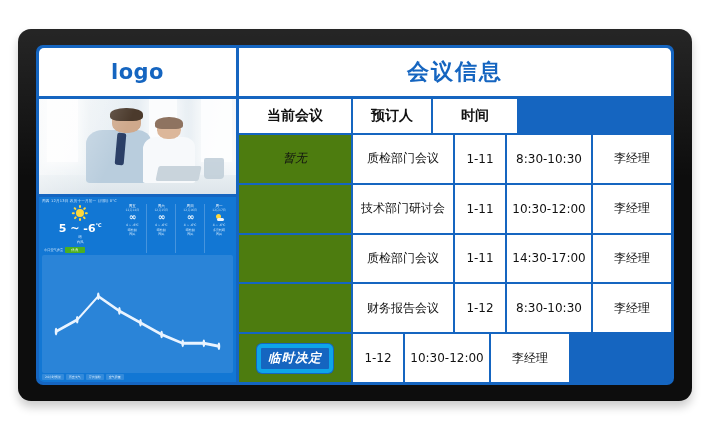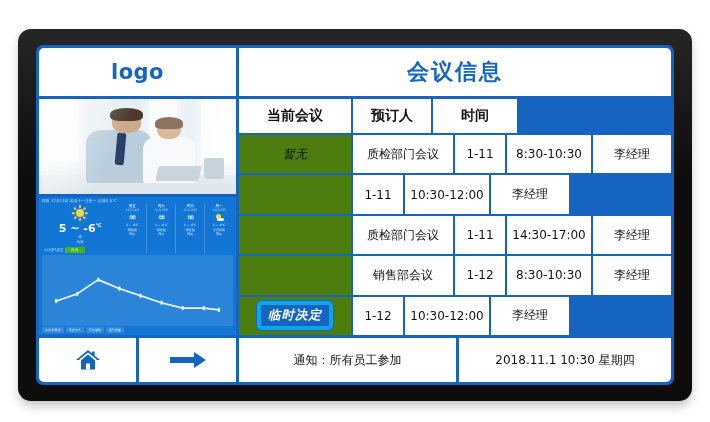--- a/index.html
+++ b/index.html
@@ -304,71 +304,51 @@
           <div class="grow">
             <div class="cur-merged">暂无</div>
             <div class="gcell c-sub">质检部门会议</div>
             <div class="gcell c-date">1-11</div>
             <div class="gcell c-time">8:30-10:30</div>
             <div class="gcell c-book">李经理</div>
           </div>
 
           <div class="grow">
             <div class="cur-merged"></div>
+            <div class="gcell c-sub">技术部门研讨会</div>
             <div class="gcell c-date">1-11</div>
             <div class="gcell c-time">10:30-12:00</div>
             <div class="gcell c-book">李经理</div>
           </div>
 
           <div class="grow">
             <div class="cur-merged"></div>
             <div class="gcell c-sub">质检部门会议</div>
             <div class="gcell c-date">1-11</div>
             <div class="gcell c-time">14:30-17:00</div>
             <div class="gcell c-book">李经理</div>
           </div>
 
           <div class="grow">
             <div class="cur-merged"></div>
-            <div class="gcell c-sub">销售部会议</div>
+            <div class="gcell c-sub">财务报告会议</div>
             <div class="gcell c-date">1-12</div>
             <div class="gcell c-time">8:30-10:30</div>
             <div class="gcell c-book">李经理</div>
           </div>
 
           <div class="grow">
             <div class="cur-merged">
               <span class="badge">临时决定</span>
             </div>
             <div class="gcell c-date">1-12</div>
             <div class="gcell c-time">10:30-12:00</div>
             <div class="gcell c-book">李经理</div>
           </div>
 
         </div>
       </div>
     </div>
 
-    <div class="bottom">
-
-      <div class="cell b-home">
-        <svg width="26" height="24" viewBox="0 0 26 24">
-          <path d="M13 2 L25 12 L21.5 12 L21.5 11.2 L13 4.4 L4.5 11.2 L4.5 12 L1 12 Z" fill="#1565c0"></path>
-          <path d="M13 6.6 L20 12.3 L20 21.5 L6 21.5 L6 12.3 Z" fill="#1565c0"></path>
-          <rect x="11" y="15.5" width="4" height="6" fill="#ffffff"></rect>
-          <rect x="17" y="3.5" width="2.6" height="4" fill="#1565c0"></rect>
-        </svg>
-      </div>
-
-      <div class="cell b-next">
-        <svg width="40" height="20" viewBox="0 0 40 20">
-          <path d="M2 7 L26 7 L26 2 L38 10 L26 18 L26 13 L2 13 Z" fill="#1565c0"></path>
-        </svg>
-      </div>
-
-      <div class="cell b-note">通知：所有员工参加</div>
-
-      <div class="cell b-time">2018.11.1  10:30 星期四</div>
-    </div>
 
    </div>
   </div>
 </div>
 
 </body></html>

